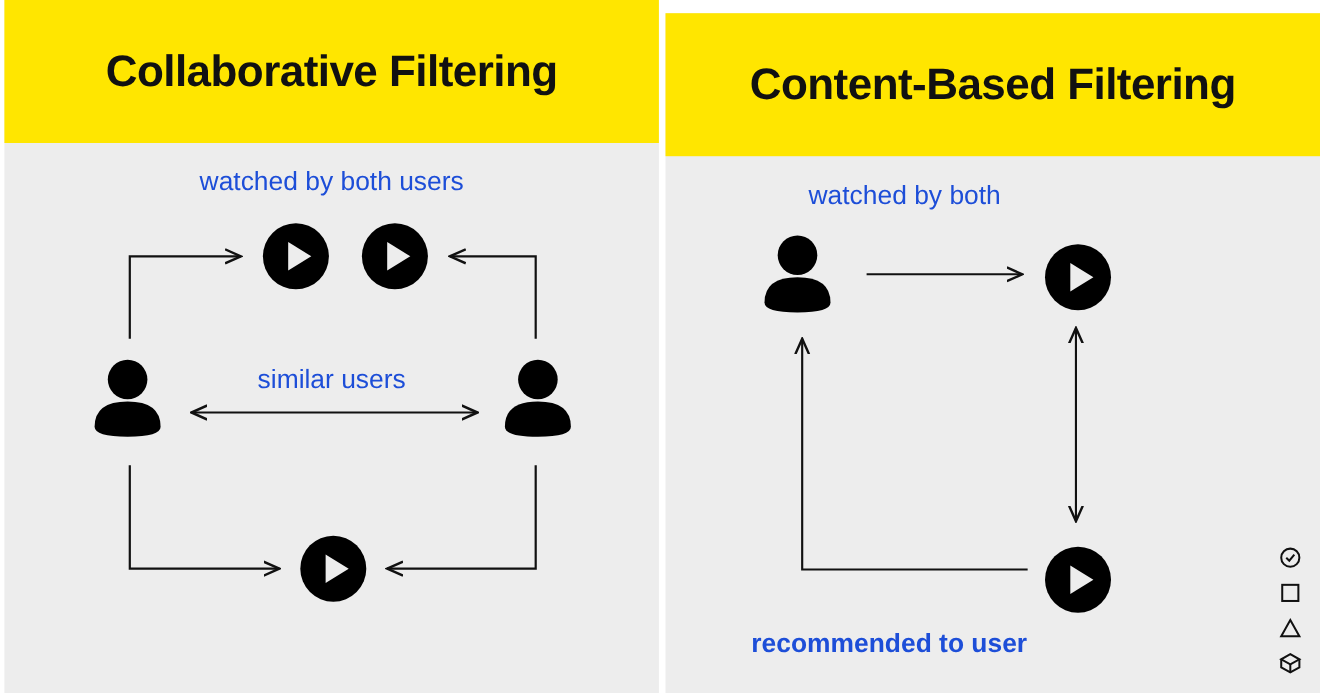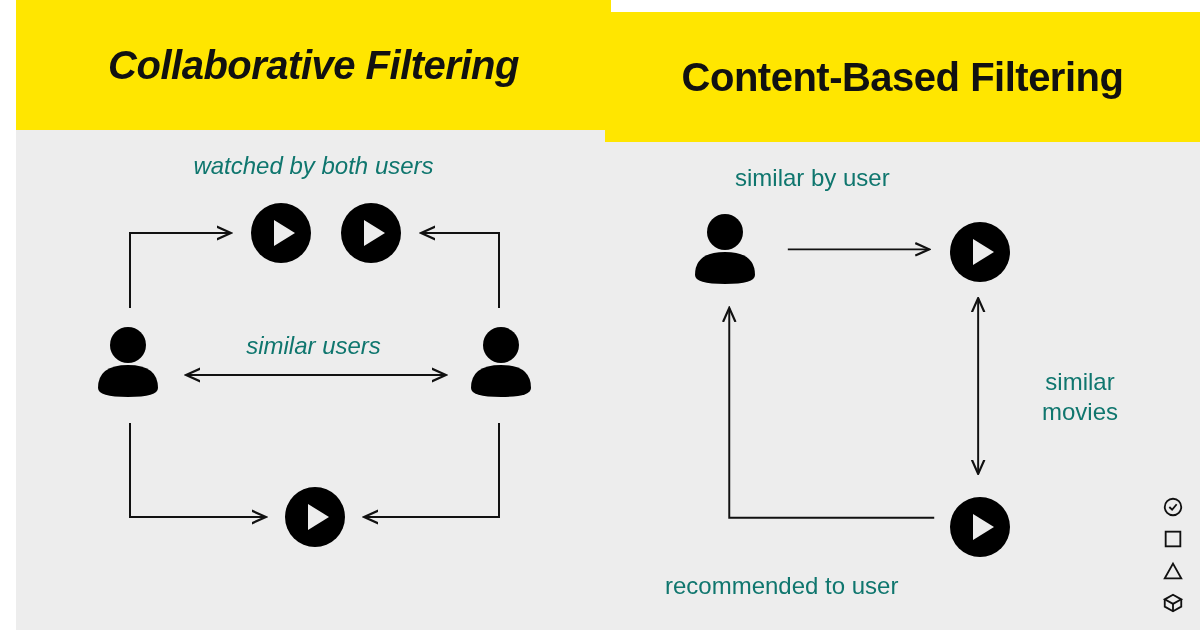--- a/index.html
+++ b/index.html
@@ -1,23 +1,23 @@
 <!DOCTYPE html>
 <html><head>
 <meta charset="utf-8">
 <style>
   * { margin:0; padding:0; box-sizing:border-box; }
   body { width:1200px; height:630px; font-family:"Helvetica Neue", Helvetica, Arial, sans-serif; background:#fff; position:relative; }
   .yellow-bar { background:#ffe600; height:130px; display:flex; align-items:center; justify-content:center; }
   .panel { position:absolute; top:0; bottom:0; background:#ededed; }
-  .panel-left { left:16px; width:595px;font-style:italic; }
+  .panel-left { left:4px; width:595px; }
   .panel-right { left:605px; width:595px;margin-top:12px; }
   .title { font-size:40px; font-weight:800; letter-spacing:-0.5px; color:#111; font-family:"Arial Black","Helvetica Neue",Arial,sans-serif; }
   .stage { position:absolute; left:0; right:0; top:130px; bottom:0; }
-  .label { position:absolute; font-size:24px; color:#0f766e; text-align:center; width:100%; }
+  .label { position:absolute; font-size:24px; color:#1d4ed8; text-align:center; width:100%; }
   .label-mid { font-size:24px; }
   svg.icon { position:absolute; }
   svg.arrows { position:absolute; left:0; top:0; width:100%; height:100%; overflow:visible; }
   .sidebar-icons { position:absolute; right:16px; bottom:16px; display:flex; flex-direction:column; gap:10px; align-items:center; }
   .sidebar-icons svg { width:22px; height:22px; }
 </style>
 </head>
 <body>
 
 <svg width="0" height="0" style="position:absolute">
@@ -76,24 +76,22 @@
       </g>
     </svg>
   </div>
 </div>
 
 <div class="panel panel-right">
   <div class="yellow-bar">
     <div class="title">Content-Based Filtering</div>
   </div>
   <div class="stage">
-    <div class="label" style="top:22px; left:130px; width:auto;">similar by user</div>
-    <div class="label" style="top:225px; left:415px; width:120px; white-space:pre-line; line-height:1.25">similar
-movies</div>
-    <div class="label" style="top:430px; left:60px; width:auto;">recommended to user</div>
+    <div class="label" style="top:22px; left:130px; width:auto;">watched by both</div>
+    <div class="label" style="top:430px; left:78px; width:auto;font-weight:bold;">recommended to user</div>
 
     <svg class="icon" style="left:80px;  top:70px" width="80" height="80" viewBox="-40 -40 80 80">
         <use href="#user-icon"></use>
       </svg>
     <svg class="icon" style="left:340px; top:75px" width="70" height="70" viewBox="-35 -35 70 70">
         <use href="#play-icon"></use>
       </svg>
     <svg class="icon" style="left:340px; top:350px" width="70" height="70" viewBox="-35 -35 70 70">
         <use href="#play-icon"></use>
       </svg>

